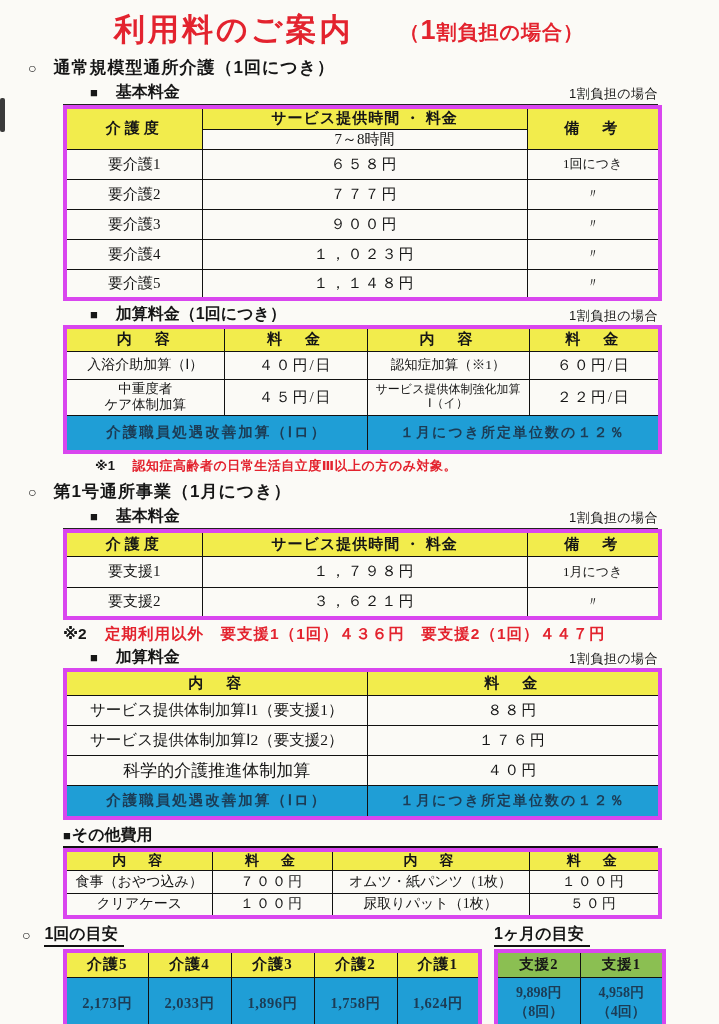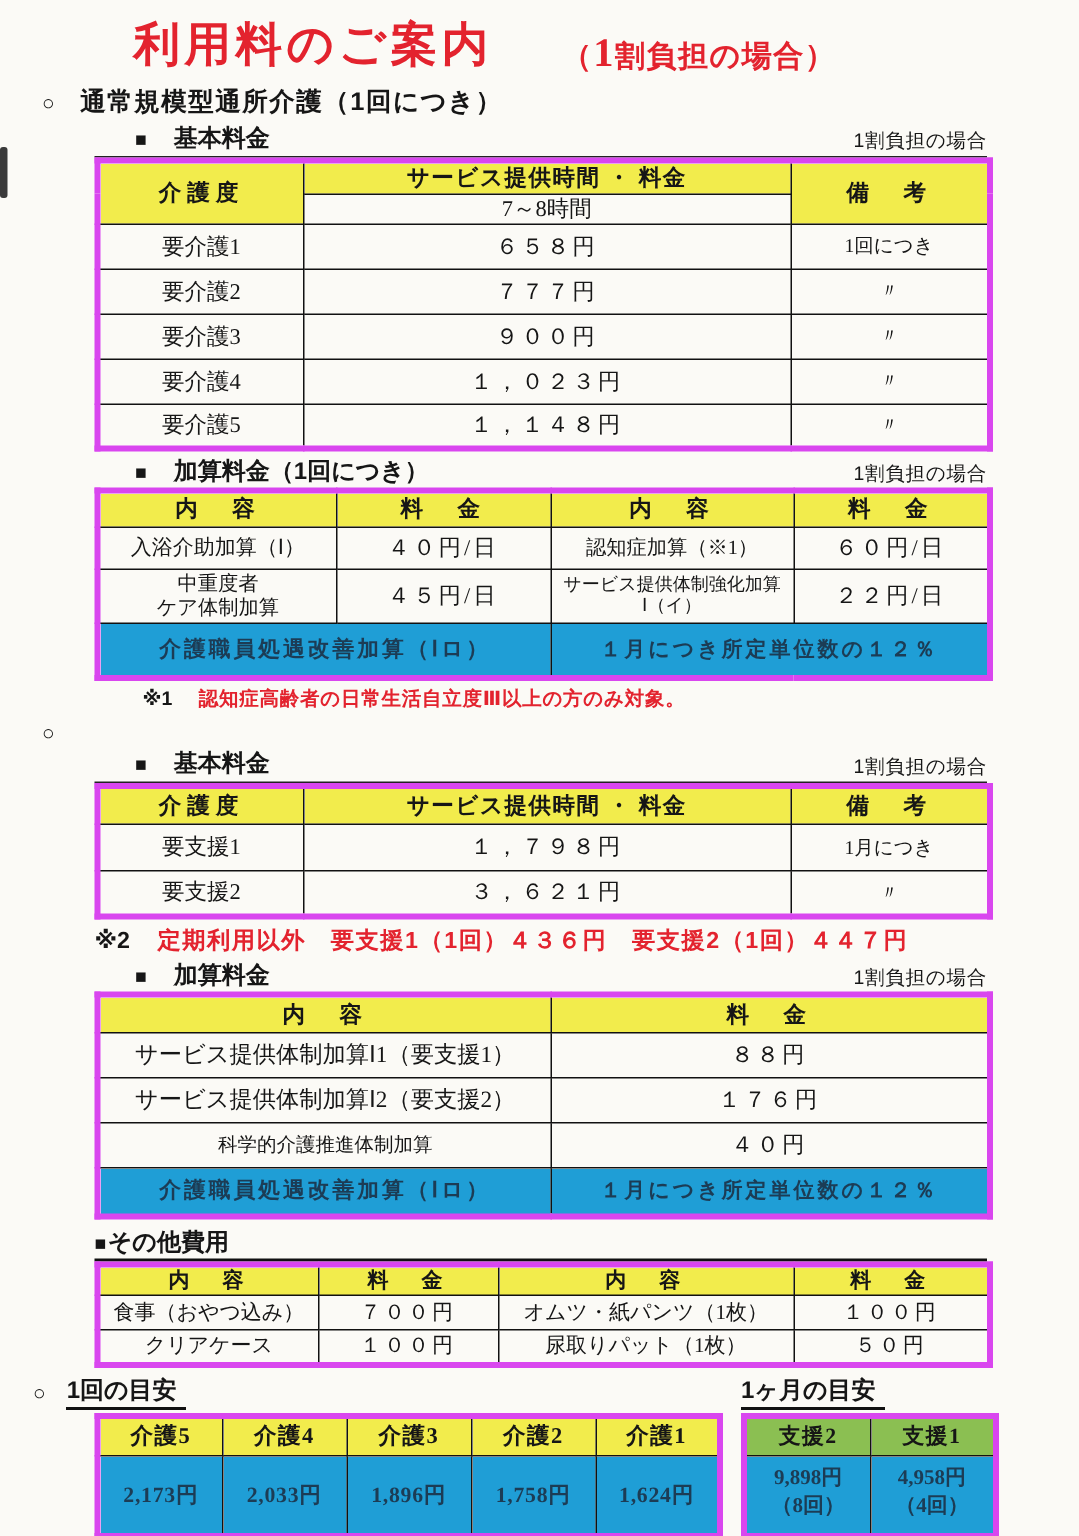--- a/index.html
+++ b/index.html
@@ -2,21 +2,21 @@
 <html><head>
 <meta charset="utf-8">
 <style>
   * { margin:0; padding:0; box-sizing:border-box; }
   html,body { background:#e9e7e2; }
   .page {
     position:relative; width:719px; height:1024px; margin:0 auto;
     background:#fbfaf6; overflow:hidden;
     font-family:"Liberation Sans","DejaVu Sans",sans-serif; color:#161616;
   }
-  .title-row { display:flex; align-items:flex-end; padding:9px 0 0 89px;font-family:Liberation Serif, serif; }
+  .title-row { display:flex; align-items:center; padding:9px 0 0 114px; }
   .main-title { color:#e3232e; font-size:31px; font-weight:bold; letter-spacing:3px; }
   .title-suffix { margin-left:46px; color:#e3232e; font-weight:bold; font-size:20px; letter-spacing:1px; }
   .title-suffix .big-one { font-size:27px; }
 
   .section-heading { display:flex; align-items:center; margin:5px 0 0 28px; font-size:17px; font-weight:bold; letter-spacing:1px; }
   .circle-icon { font-size:14px; font-weight:normal; margin-right:16px; }
 
   .label-row { display:flex; justify-content:space-between; align-items:flex-end;
                width:595px; margin:3px 0 0 63px; font-size:16px; font-weight:bold; }
   .label-row.underlined { border-bottom:1.5px solid #222; padding-bottom:1px; }
@@ -169,20 +169,21 @@
   </tbody>
     </table>
 
   <div class="note-line">
     <span>※1</span>
     <span class="red">認知症高齢者の日常生活自立度Ⅲ以上の方のみ対象。</span>
   </div>
 
   <div class="section-heading">
     <span class="circle-icon">○</span>
+    <span>第1号通所事業（1月につき）</span>
   </div>
 
   <div class="label-row underlined">
     <span class="label-left">
       <span class="square-icon">■</span>
       <span>基本料金</span>
     </span>
     <span class="burden">1割負担の場合</span>
   </div>
 
@@ -236,21 +237,21 @@
     </tr>
     <tr style="height:30px">
       <td class="cell" style="font-size:15.5px">サービス提供体制加算Ⅰ1（要支援1）</td>
       <td class="price">８８円</td>
     </tr>
     <tr style="height:30px">
       <td class="cell" style="font-size:15.5px">サービス提供体制加算Ⅰ2（要支援2）</td>
       <td class="price">１７６円</td>
     </tr>
     <tr style="height:30px">
-      <td class="cell" style="font-size:13px">科学的介護推進体制加算</td>
+      <td class="cell" style="font-size:17px">科学的介護推進体制加算</td>
       <td class="price">４０円</td>
     </tr>
     <tr class="hl" style="height:33px">
       <td style="font-size:14.5px">介護職員処遇改善加算（Ⅰロ）</td>
       <td style="font-size:14px">１月につき所定単位数の１２％</td>
     </tr>
   </tbody>
     </table>
 
   <div class="others-label">

